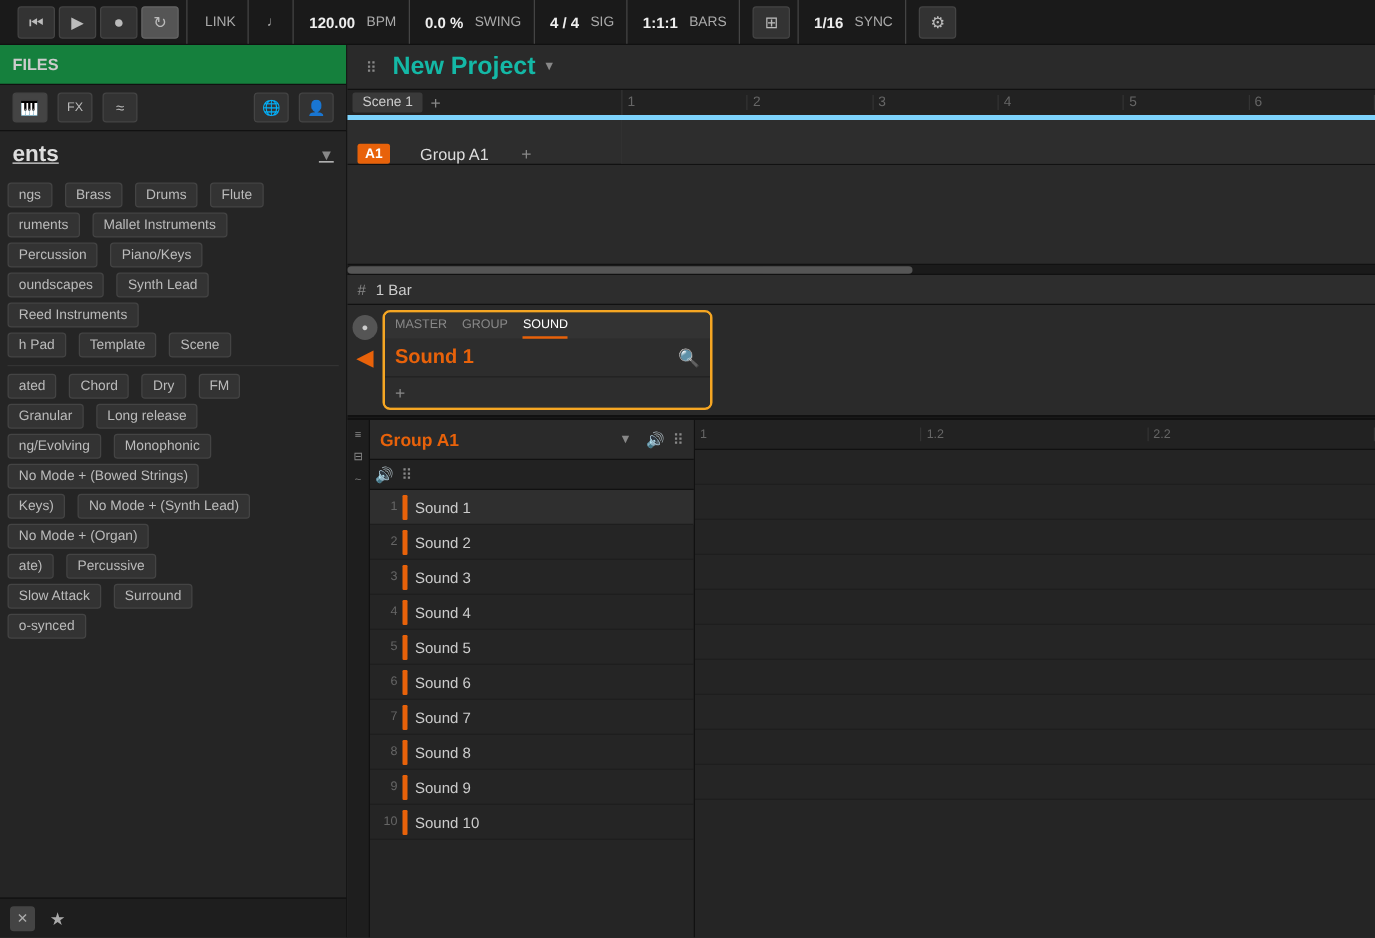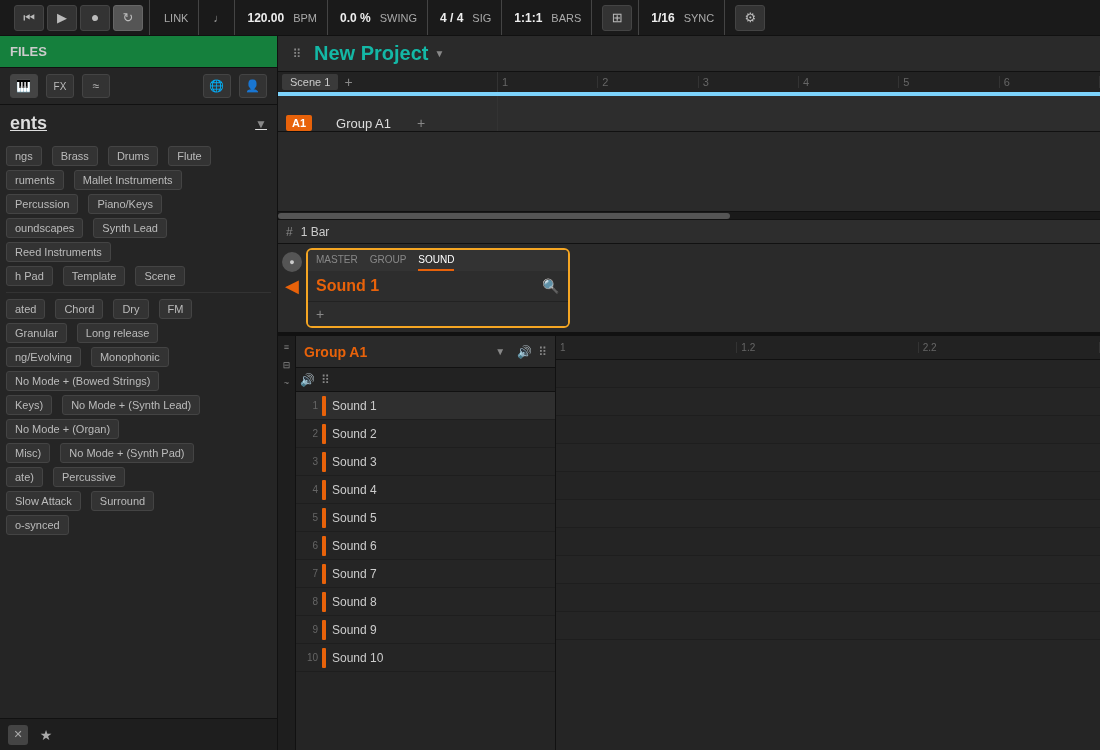--- a/index.html
+++ b/index.html
@@ -539,24 +539,20 @@
       </div>
       <div class="tags-row">
         <span class="tag">No Mode + (Bowed Strings)</span>
       </div>
       <div class="tags-row">
         <span class="tag">Keys)</span>
         <span class="tag">No Mode + (Synth Lead)</span>
       </div>
       <div class="tags-row">
         <span class="tag">No Mode + (Organ)</span>
-      </div>
-      <div class="tags-row">
-        <span class="tag">Misc)</span>
-        <span class="tag">No Mode + (Synth Pad)</span>
       </div>
       <div class="tags-row">
         <span class="tag">ate)</span>
         <span class="tag">Percussive</span>
       </div>
       <div class="tags-row">
         <span class="tag">Slow Attack</span>
         <span class="tag">Surround</span>
       </div>
       <div class="tags-row">

